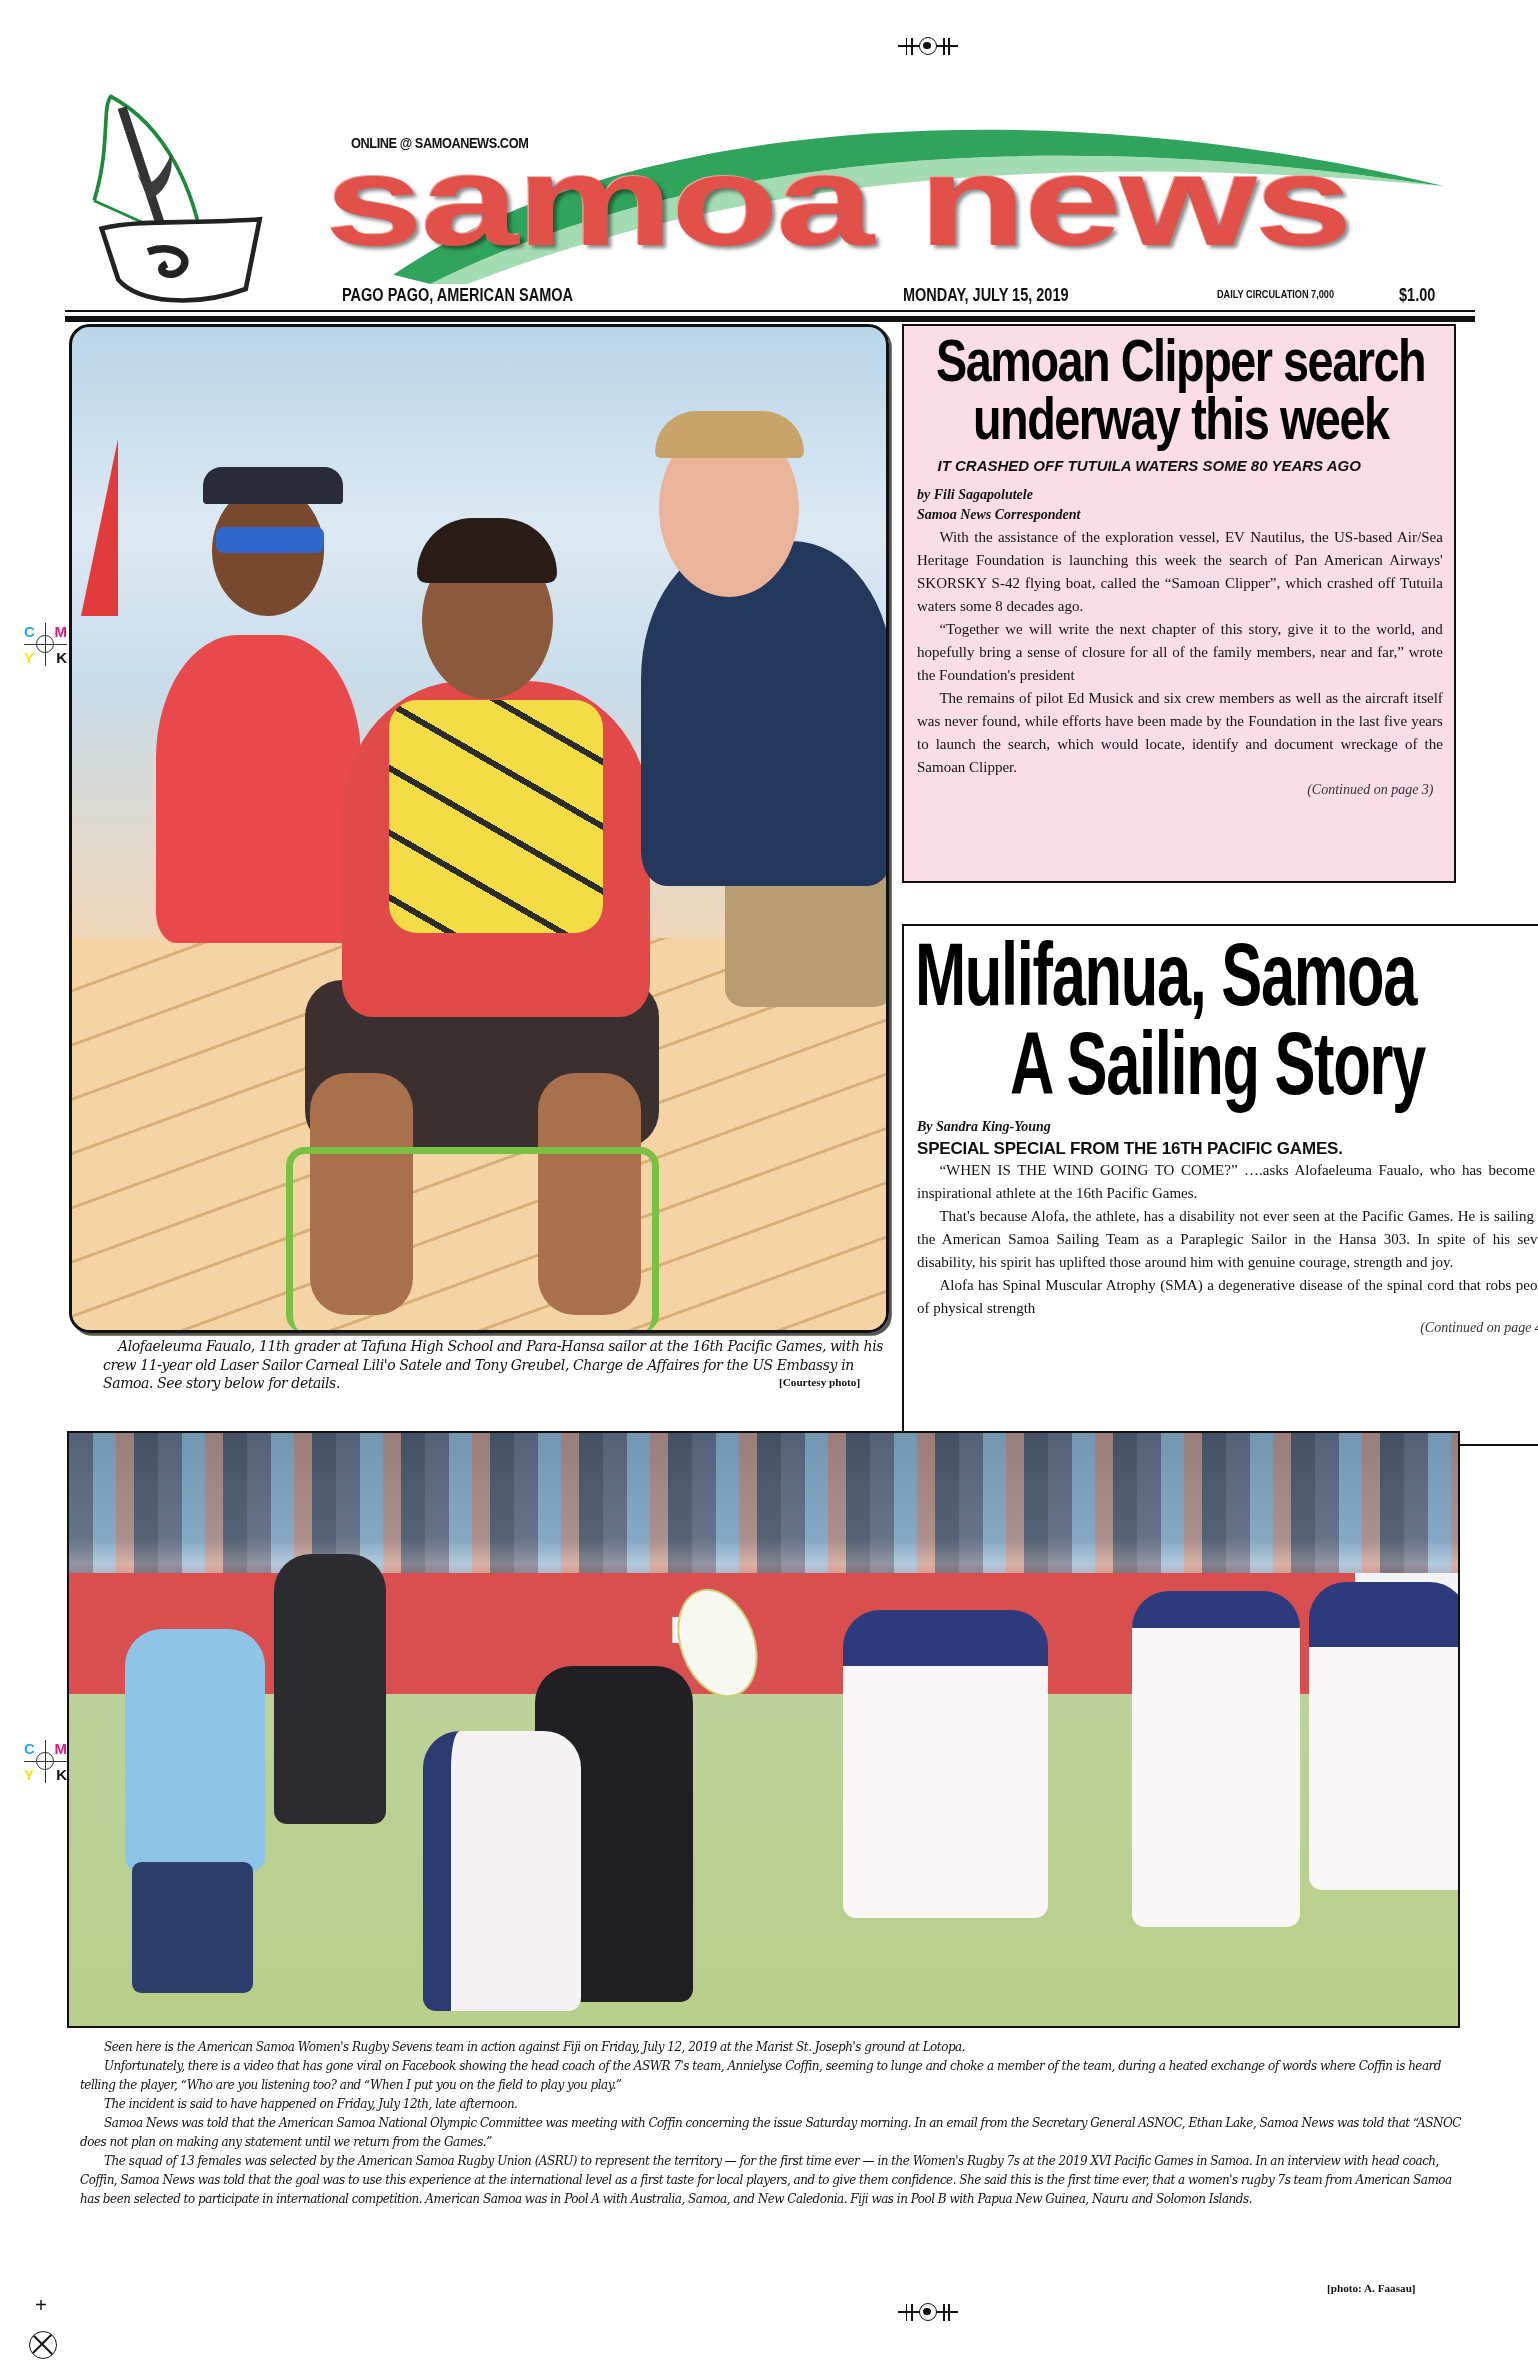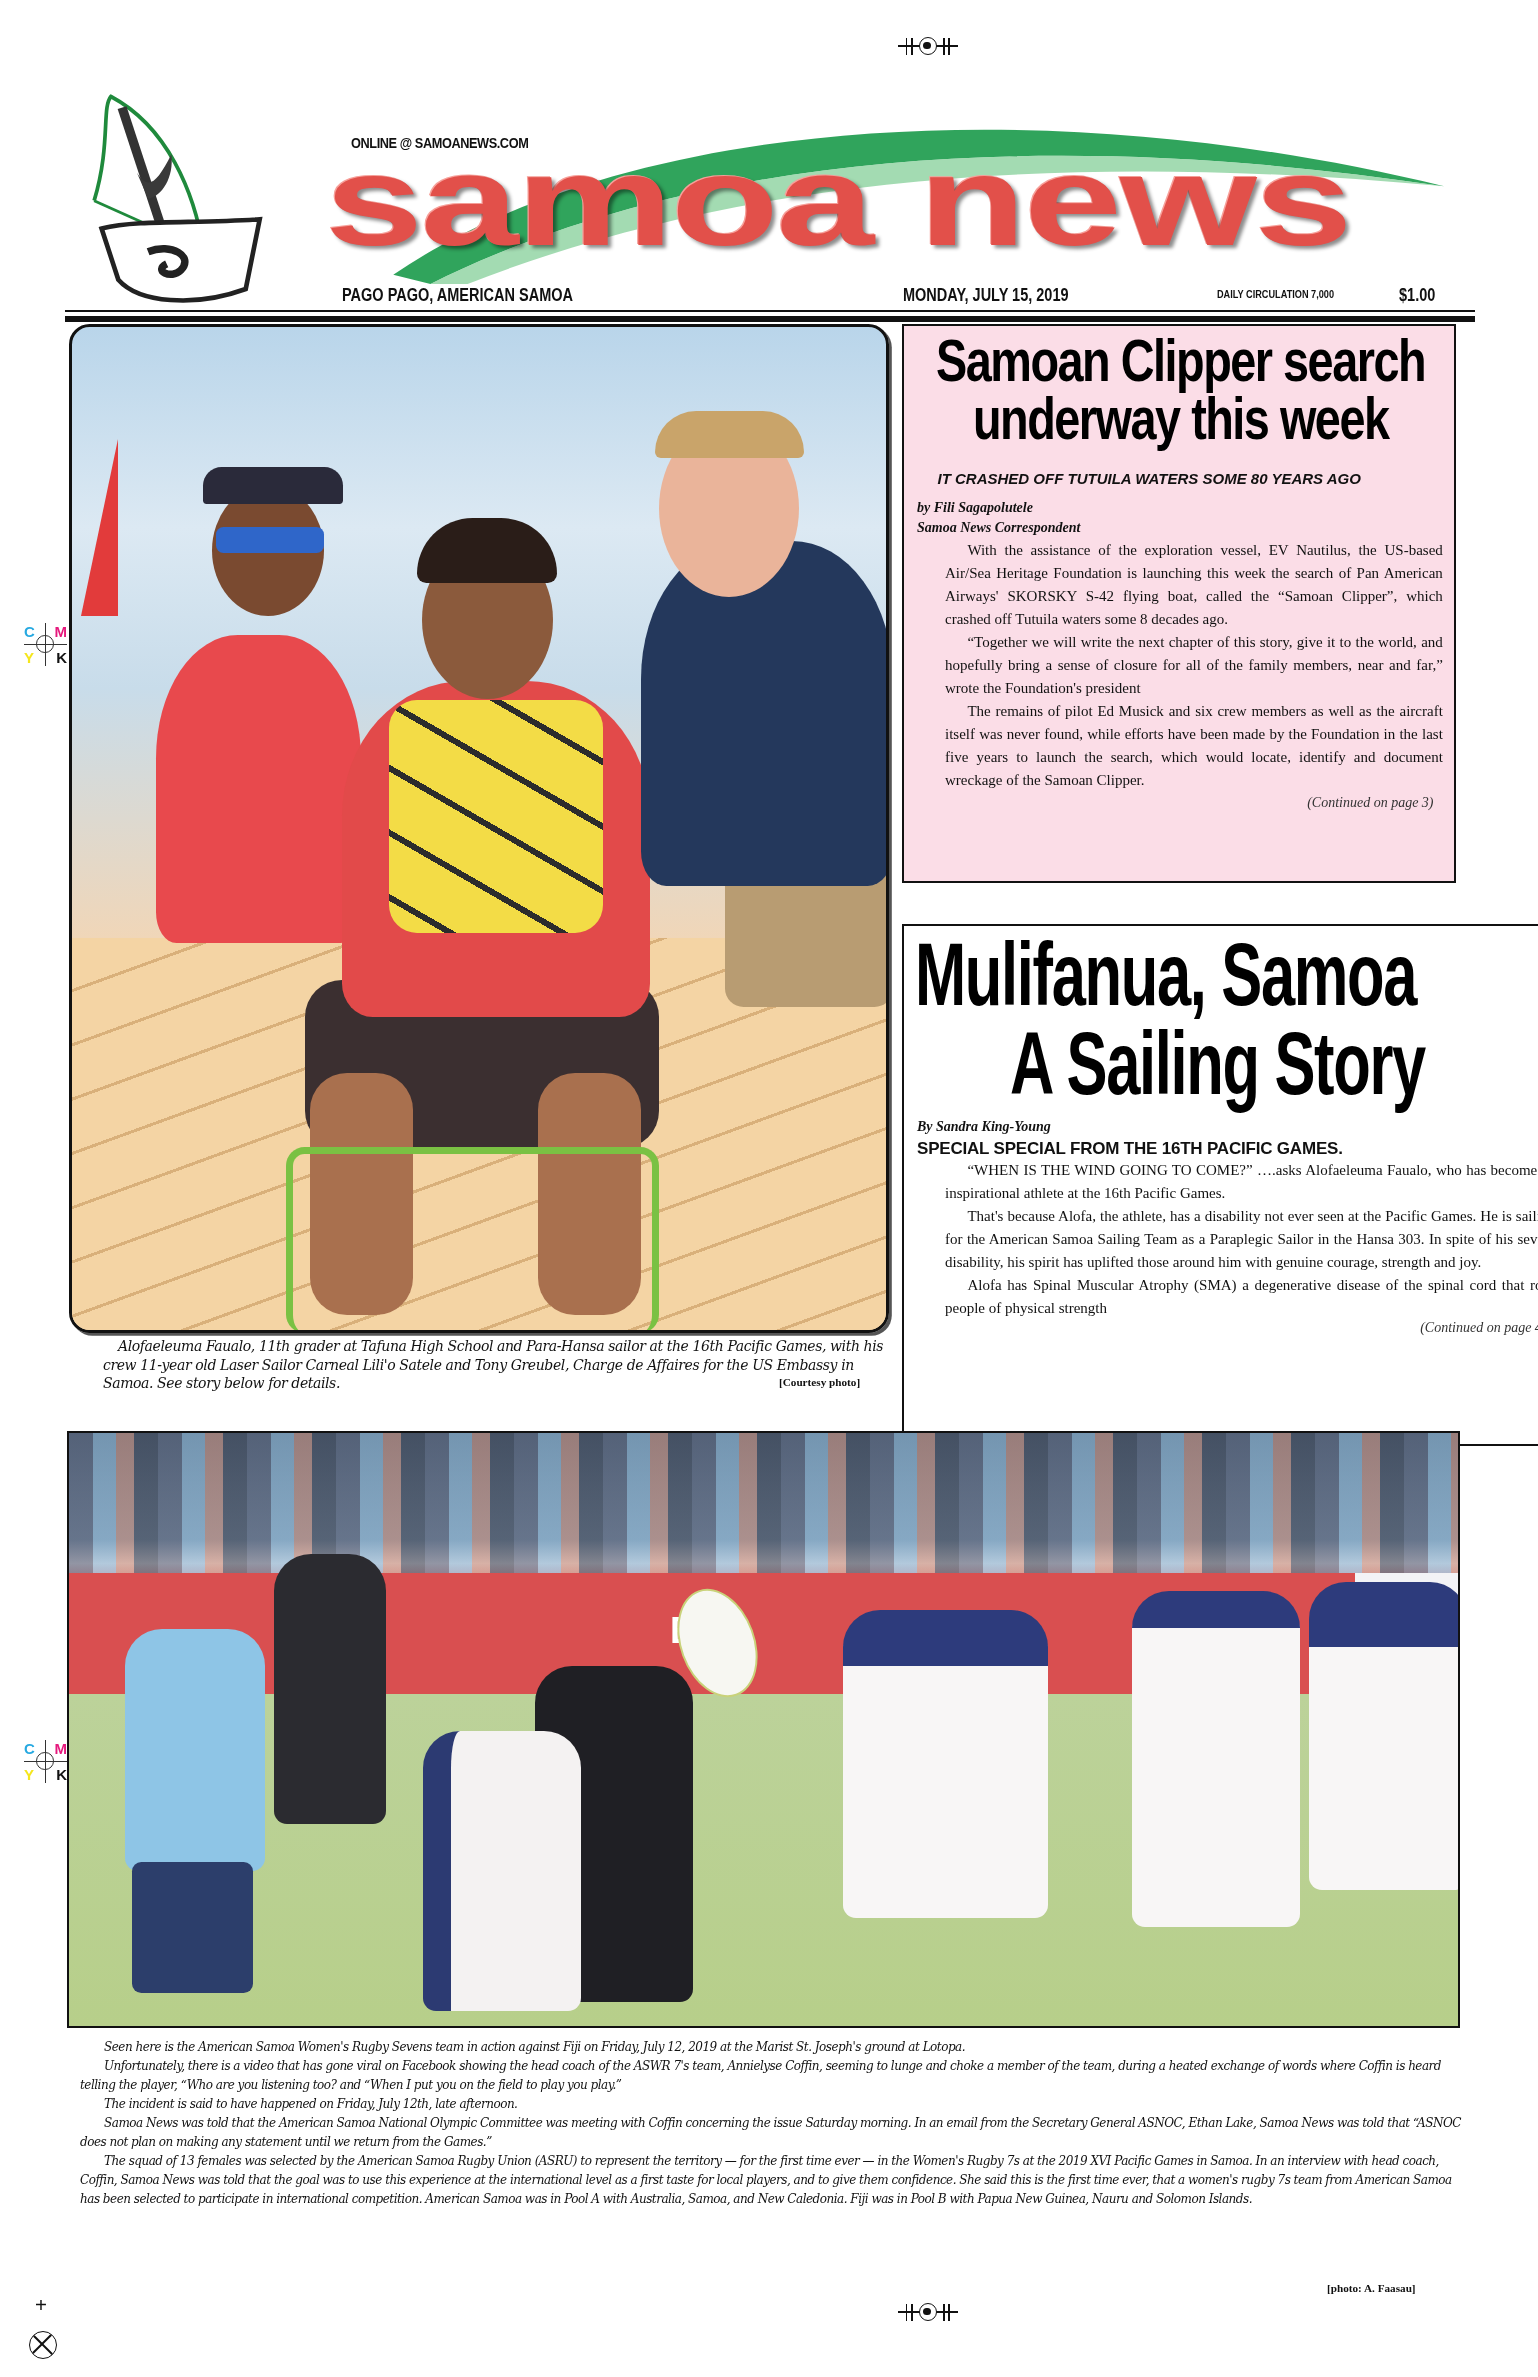--- a/index.html
+++ b/index.html
@@ -62,24 +62,24 @@
   .wheel { position: absolute; left: 214px; top: 820px; width: 373px; height: 186px; border: 7.5px solid #7ac143; border-radius: 18.6px; border-bottom: none; }
 
   .caption1 { position: absolute; left: 103px; top: 1337px; width: 781px; font-family: "DejaVu Serif", serif; font-style: italic; font-size: 14px; line-height: 18.6px; text-indent: 15px; letter-spacing: -0.4px; }
   .credit1 { position: absolute; left: 779px; top: 1376px; font-family: "Liberation Serif", serif; font-size: 11.2px; font-weight: bold; }
 
   
   .story1 { position: absolute; left: 902px; top: 324px; width: 554px; height: 559px; background: #fbdde7; border: 2.8px solid #111; padding: 5.6px 11.2px 0 13px; }
   .head-big { font-family: "Liberation Sans", sans-serif; font-weight: bold; letter-spacing: -1.9px; color: #000; transform: scaleX(0.78); transform-origin: left; white-space: nowrap; }
   .story1 .h1 { font-size: 60px; line-height: 58px; margin-left: 18.6px; }
   .story1 .h2 { font-size: 60px; line-height: 58px; margin-left: 56px; }
-  .deck-line { font-family: "Liberation Sans", sans-serif; font-weight: bold; font-style: italic; font-size: 15px; margin-top: 22px; margin-left: 20.5px; }
+  .deck-line { font-family: "Liberation Sans", sans-serif; font-weight: bold; font-style: italic; font-size: 15px; margin-top: 9px; margin-left: 20.5px; }
   .byline { font-family: "Liberation Serif", serif; font-weight: bold; font-style: italic; font-size: 14px; line-height: 20.5px; margin-top: 11.2px; }
   .body { font-family: "Liberation Serif", serif; font-size: 15px; line-height: 23px; text-align: justify; }
-  .body p { text-indent: 22.4px; margin-left: 28px; }
+  .body p { text-indent: 22.4px; }
   .cont { font-family: "Liberation Serif", serif; font-style: italic; font-size: 14px; color: #333; text-align: right; margin-top: 3.7px; margin-right: 9.3px; }
 
   .story2 { position: absolute; left: 902px; top: 924px; width: 667px; height: 522px; background: #fff; border: 2.8px solid #111; padding: 3.7px 11.2px 0 13px; }
   .story2 .h1 { font-size: 89px; line-height: 89px; margin-left: -1.9px; transform: scaleX(0.69); }
   .story2 .h2 { font-size: 89px; line-height: 89px; margin-left: 93px; transform: scaleX(0.69); }
   .kicker { font-family: "Liberation Sans", sans-serif; font-weight: bold; font-size: 17px; margin-top: 1.9px; letter-spacing: -0.2px; }
 
   
   .photo2 { position: absolute; left: 67px; top: 1431px; width: 1393px; height: 597px; border: 2.8px solid #111; overflow: hidden; background: linear-gradient(180deg, #5e6c80 0%, #8696aa 18%, #e8dfe1 22%, #d54a4e 28%, #e26a6c 40%, #bcd29a 44%, #b7cf8a 100%); }
   .crowd { position: absolute; left: 0; top: 0; width: 100%; height: 140px; background: repeating-linear-gradient(90deg, #4c5972 0 24px, #86b7d8 24px 47px, #c98b76 47px 65px, #2f3a4c 65px 89px); opacity: 0.55; }

